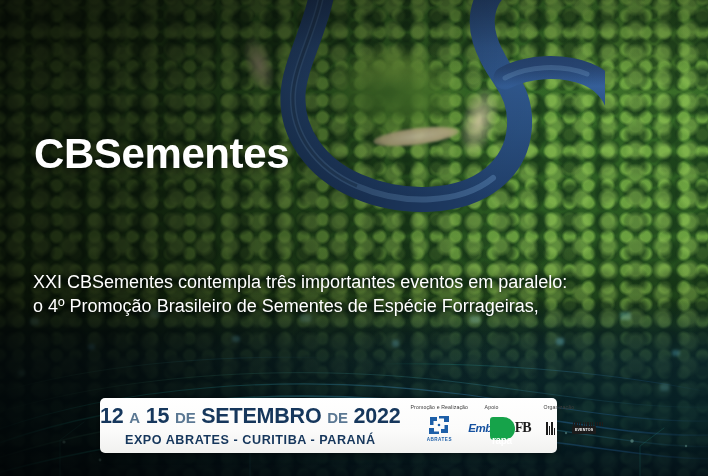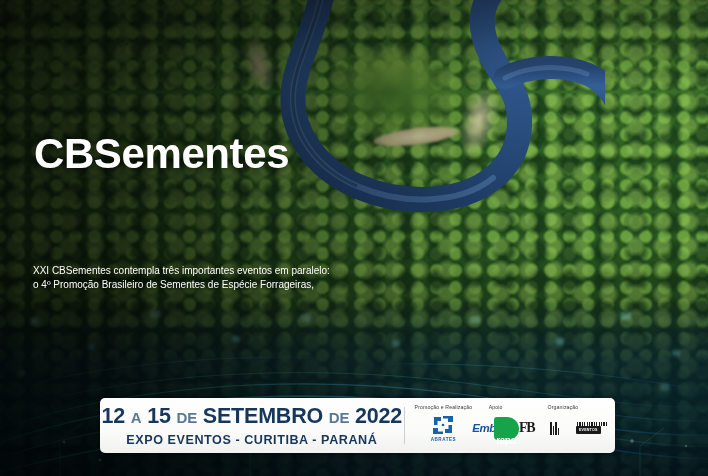--- a/index.html
+++ b/index.html
@@ -110,29 +110,29 @@
     text-shadow:0 2px 8px rgba(0,0,0,.55);
   }
   .headline .l2{margin-top:1px;}
   .headline .l3{
     display:block;color:#f2ed1f;font-size:41px;margin-top:3px;
     letter-spacing:-.2px;
     text-shadow:0 2px 8px rgba(0,0,0,.55);
   }
 
   .blurb{
-    position:absolute;left:33px;top:264px;width:560px;
-    color:#ffffff;font-size:10px;line-height:1.36;
+    position:absolute;left:33px;top:270px;width:560px;
+    color:#ffffff;font-size:18px;line-height:1.36;
     text-shadow:0 1px 5px rgba(0,0,0,.75);
   }
   .blurb span{display:block;white-space:nowrap;}
 
   
   .card{
-    position:absolute;left:100px;top:398px;width:515px;height:55px;
+    position:absolute;left:100px;top:398px;width:457px;height:55px;
     background:linear-gradient(180deg,#ffffff 0%,#fbfbfa 60%,#f1f1ef 100%);
     border-radius:5px;
     box-shadow:0 2px 9px rgba(0,0,0,.42);
     display:flex;align-items:stretch;
   }
   .card-left{
     width:324px;display:flex;flex-direction:column;
     align-items:center;justify-content:center;padding-top:2px;
   }
   .date-line{
@@ -319,21 +319,21 @@
       <div class="card-left">
         <div class="date-line">
           <span>12</span>
           <span class="sm">A</span>
           <span>15</span>
           <span class="sm">DE</span>
           <span>SETEMBRO</span>
           <span class="sm">DE</span>
           <span>2022</span>
         </div>
-        <div class="place-line">EXPO EVENTOS - CURITIBA - PARANÁ</div>
+        <div class="place-line">EXPO ABRATES - CURITIBA - PARANÁ</div>
       </div>
 
       <div class="divider"></div>
 
       <div class="card-right">
 
         <div class="sponsor">
           <div class="sponsor-label">Promoção e Realização</div>
           <div class="logo">
             <div class="abrates">

